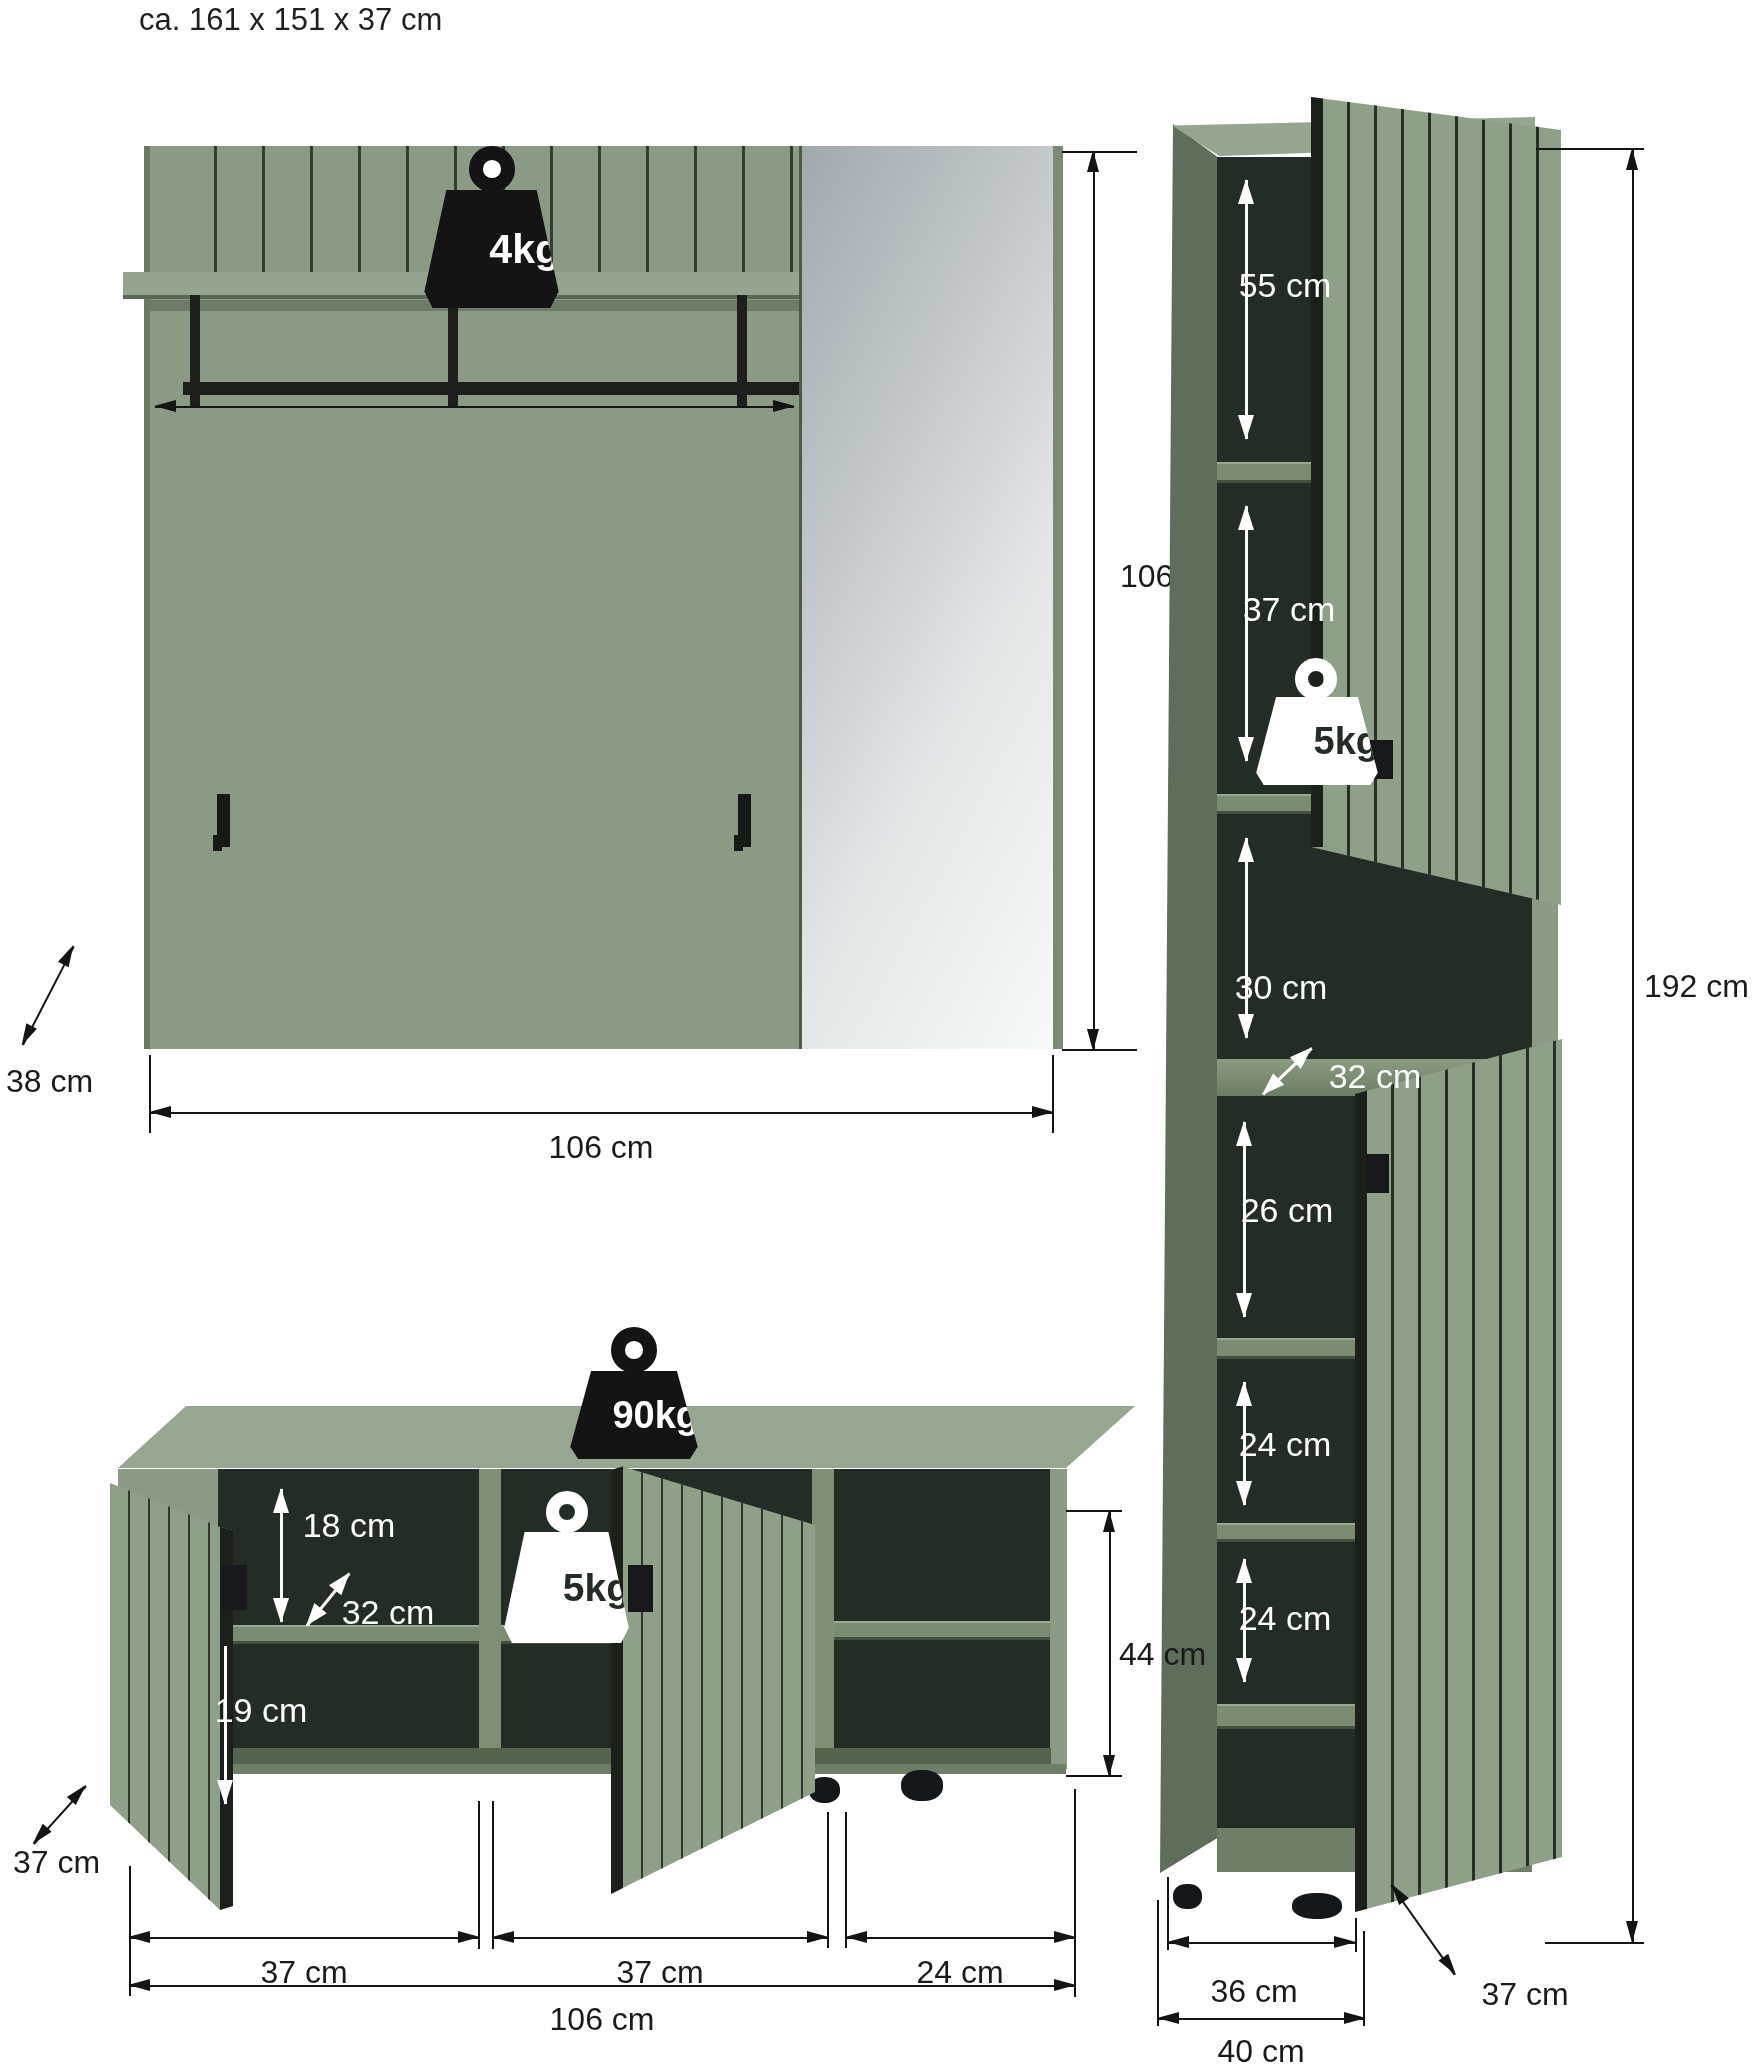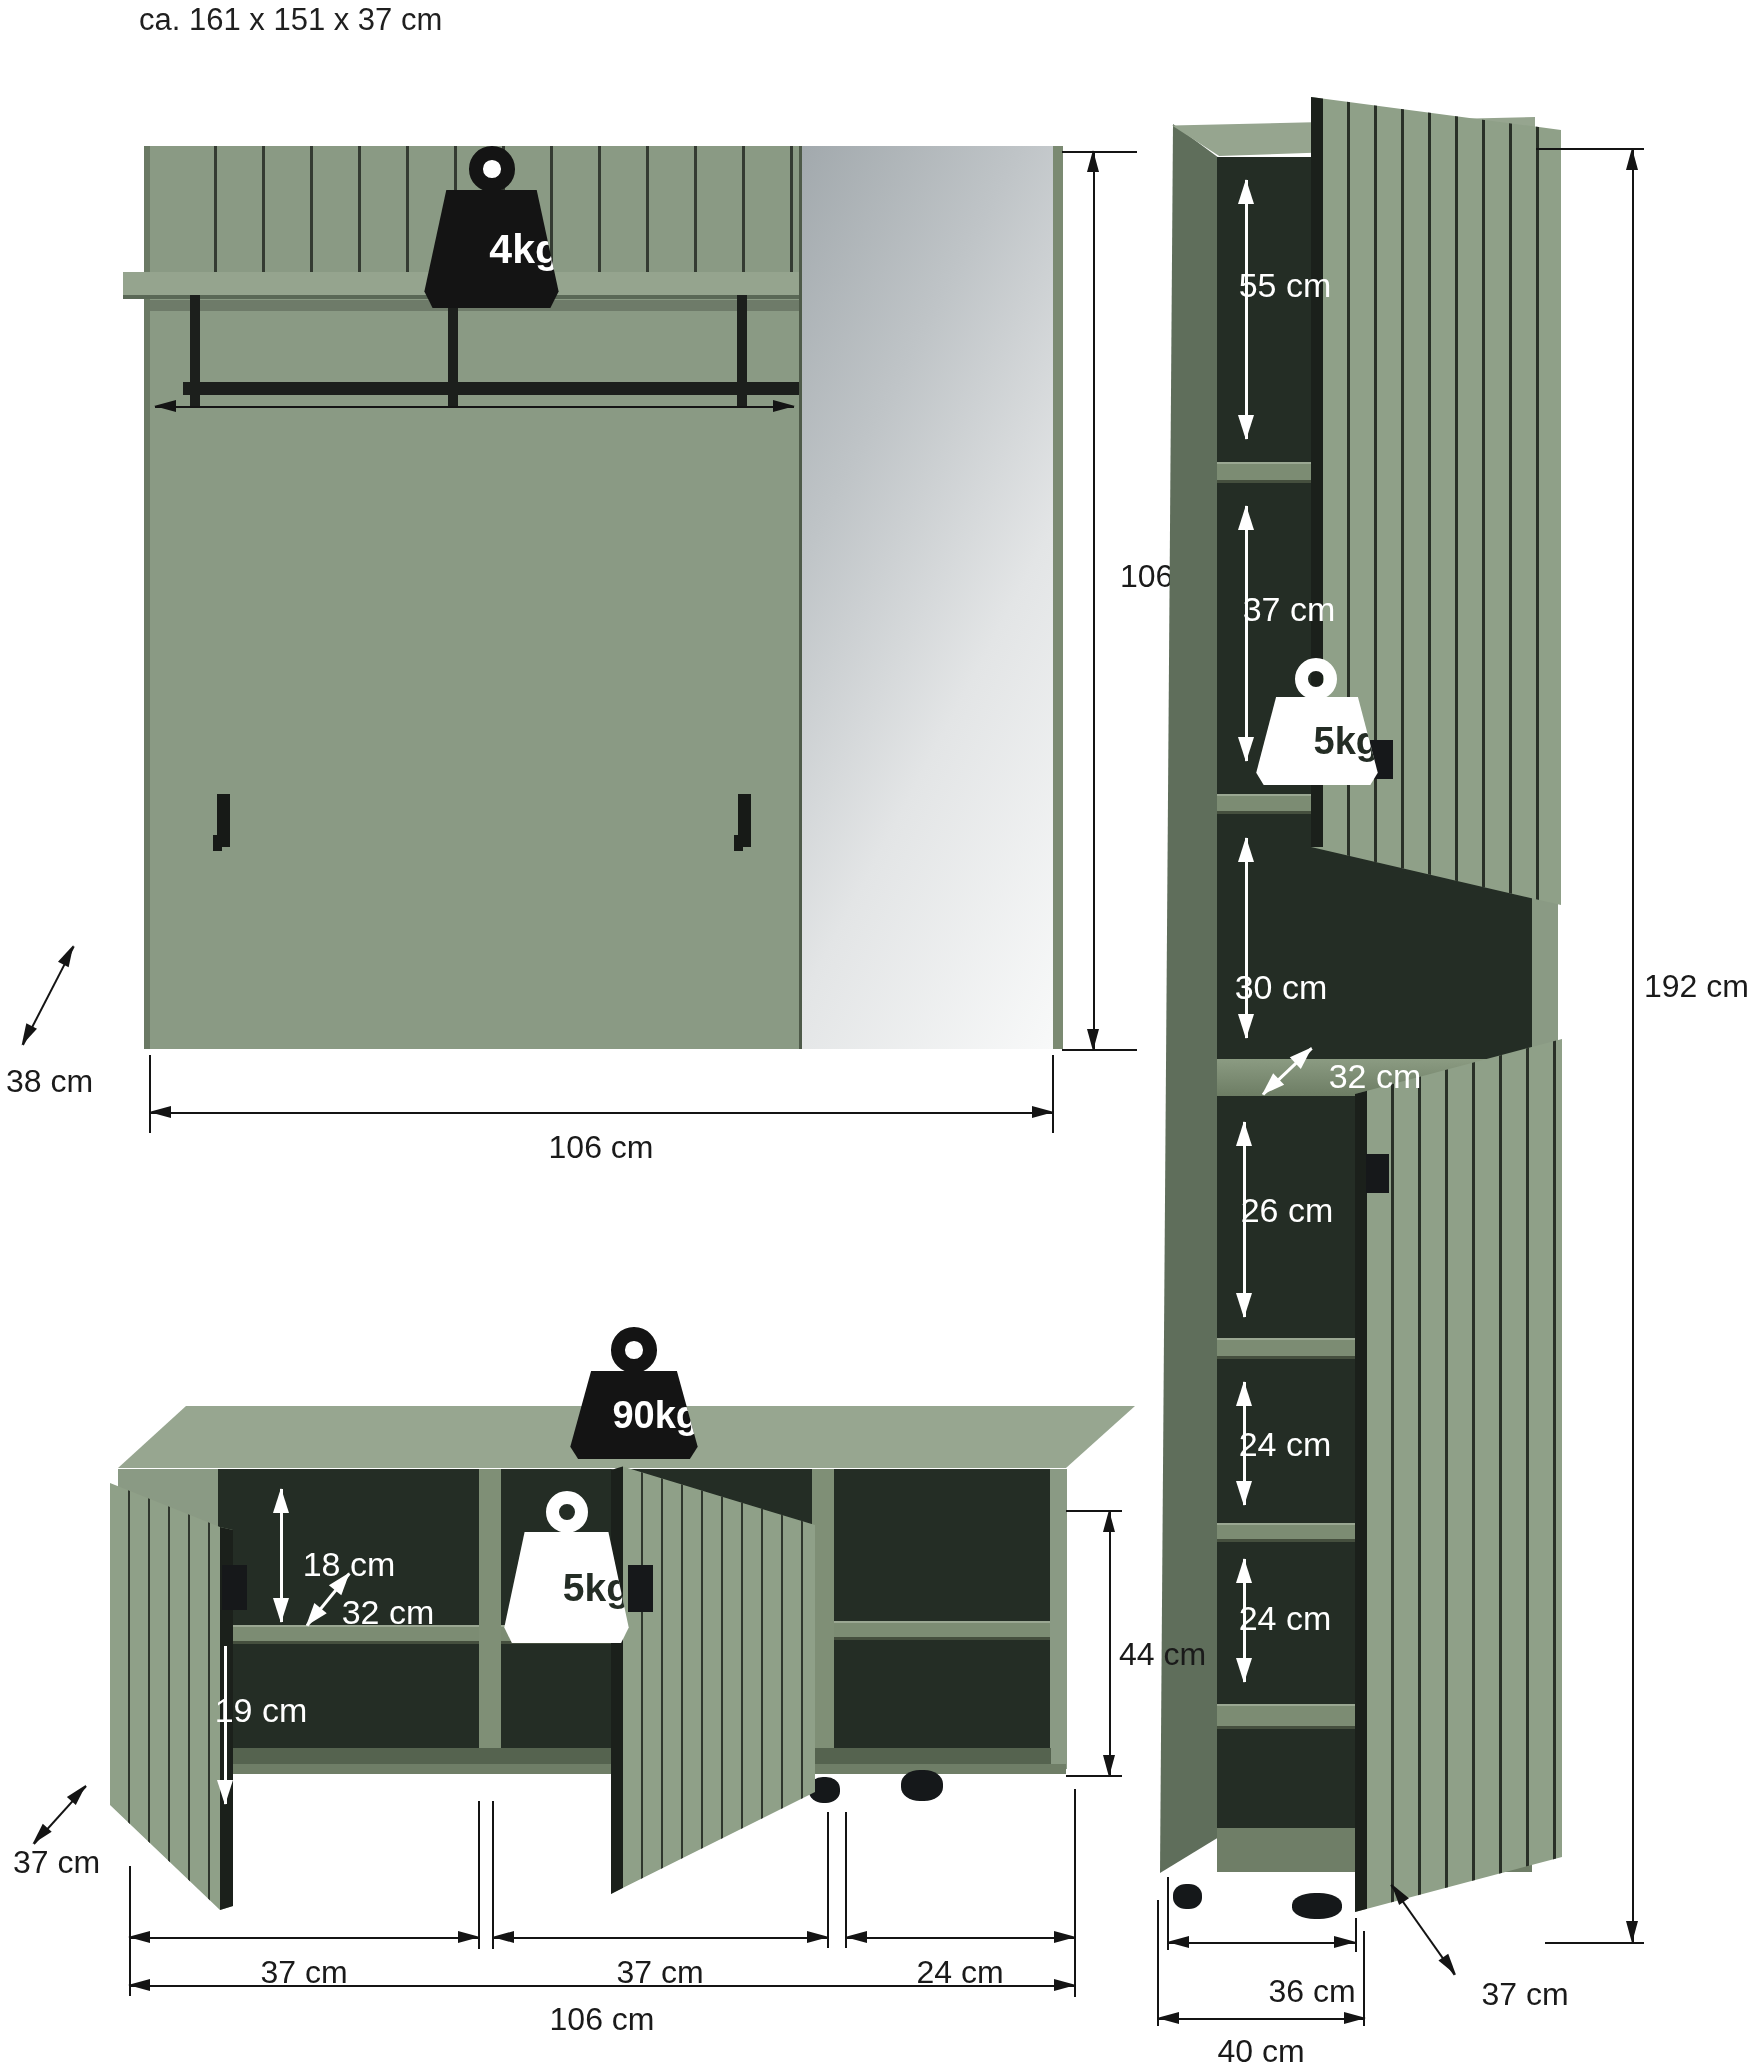--- a/index.html
+++ b/index.html
@@ -150,21 +150,21 @@
   </div>
 
   <div class="tk" style="left:1536px;top:148px;width:108px;height:1.5px;"></div>
   <div class="tk" style="left:1545px;top:1942px;width:99px;height:1.5px;"></div>
   <div class="dv" style="left:1632px;top:149px;height:1793px;"></div>
   <div class="Lleft" style="left:1644px;top:986px;">192 cm</div>
 
   <div class="tk" style="left:1167px;top:1877px;width:1.5px;height:73px;"></div>
   <div class="tk" style="left:1355px;top:1918px;width:1.5px;height:34px;"></div>
   <div class="dh" style="left:1168px;top:1942px;width:187px;"></div>
-  <div class="L" style="left:1312px;top:1991px;">36 cm</div>
+  <div class="L" style="left:1254px;top:1991px;">36 cm</div>
 
   <div class="tk" style="left:1157px;top:1900px;width:1.5px;height:126px;"></div>
   <div class="tk" style="left:1363px;top:1931px;width:1.5px;height:95px;"></div>
   <div class="dh" style="left:1158px;top:2018px;width:207px;"></div>
   <div class="L" style="left:1261px;top:2051px;">40 cm</div>
 
   <div class="diag" style="left:1391px;top:1884px;width:110px;transform:rotate(54.7deg);"></div>
   <div class="L" style="left:1525px;top:1994px;">37 cm</div>
 </div>
 
@@ -198,21 +198,21 @@
   <div class="wbody blk" style="left:569px;top:1371px;width:130px;height:88px;font-size:38px;">
     <span>90kg</span>
   </div>
 
   <div class="ring wht" style="left:546px;top:1491px;width:16px;height:16px;"></div>
   <div class="wbody wht" style="left:503px;top:1532px;width:127px;height:111px;font-size:39px;">
     <span>5kg</span>
   </div>
 
   <div class="wv" style="left:280px;top:1489px;height:133px;"></div>
-  <div class="W" style="left:327px;top:1564px;padding-left:44px;">18 cm</div>
+  <div class="W" style="left:327px;top:1525px;padding-left:44px;">18 cm</div>
   <div class="wdiag" style="left:307px;top:1624px;width:67px;transform:rotate(-50.8deg);"></div>
   <div class="W" style="left:388px;top:1612px;">32 cm</div>
   <div class="wv downonly" style="left:224px;top:1646px;height:158px;"></div>
   <div class="W" style="left:261px;top:1710px;">19 cm</div>
 
   <div class="tk" style="left:1066px;top:1510px;width:56px;height:1.5px;"></div>
   <div class="tk" style="left:1066px;top:1775px;width:56px;height:1.5px;"></div>
   <div class="dv" style="left:1109px;top:1511px;height:265px;"></div>
   <div class="Lleft" style="left:1119px;top:1654px;">44 cm</div>
 

